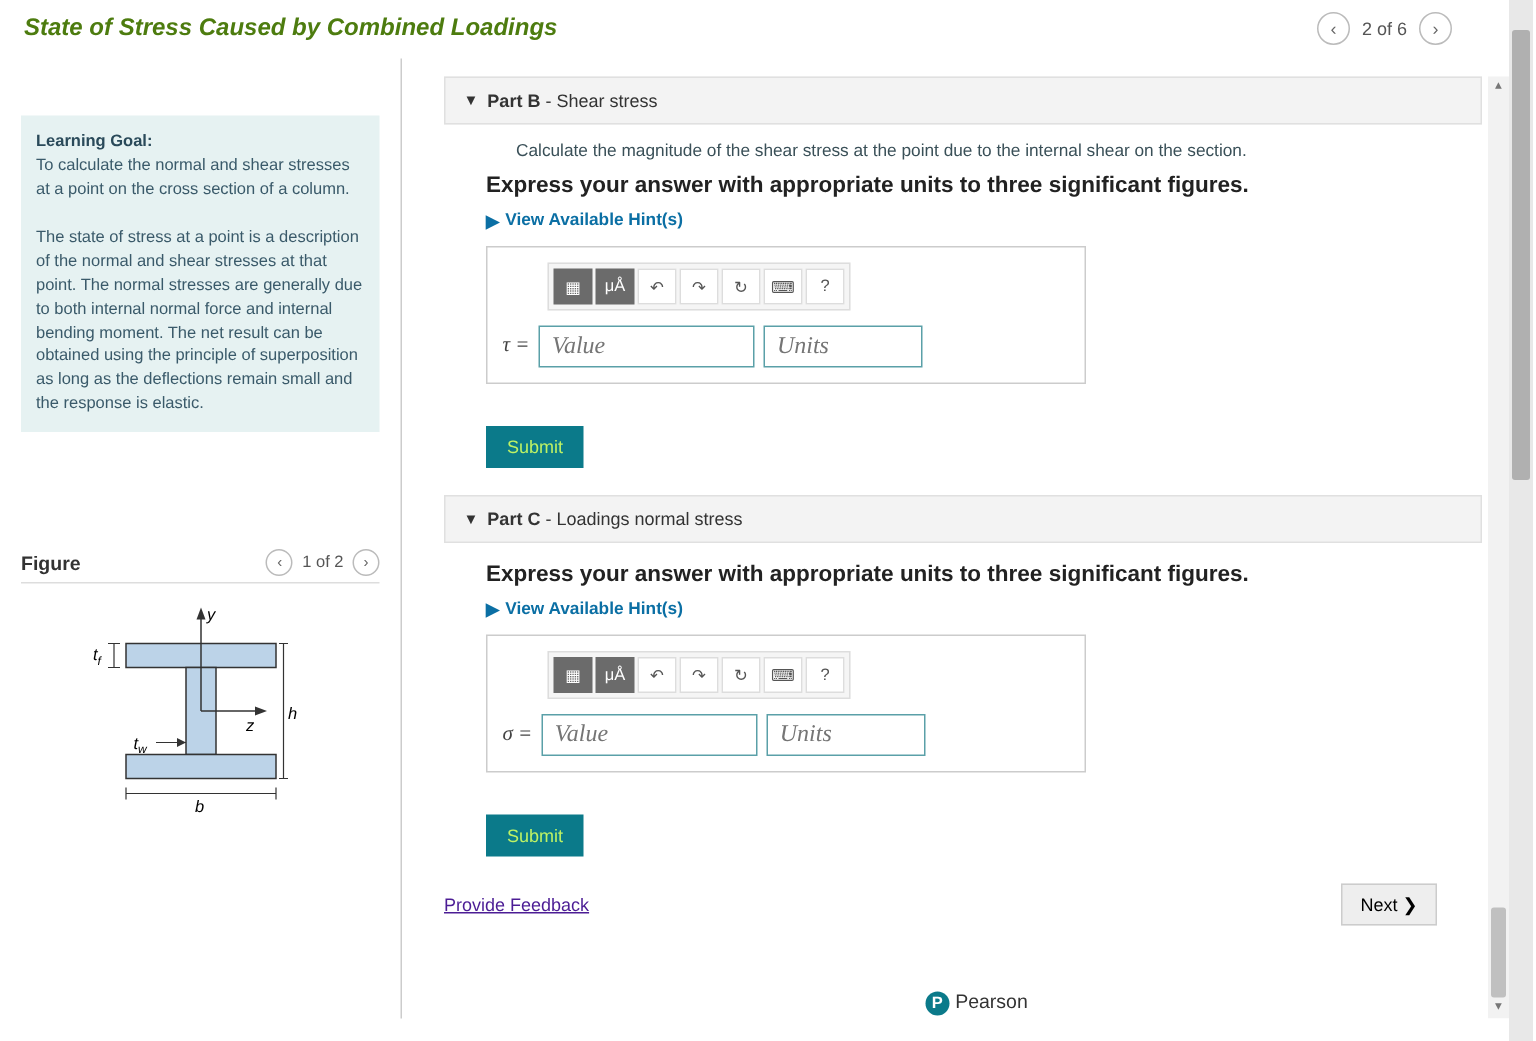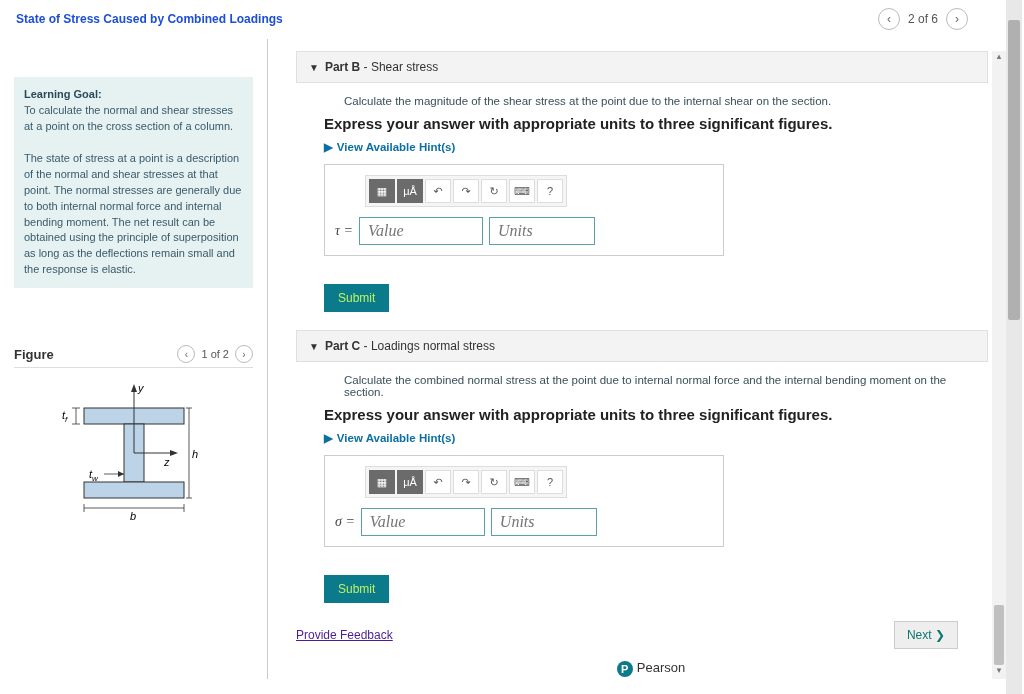--- a/index.html
+++ b/index.html
@@ -1,51 +1,51 @@
 <!DOCTYPE html>
 <html><head>
 <meta charset="utf-8">
 <style>
   * { box-sizing: border-box; margin: 0; padding: 0; }
   body { font-family: Arial, Helvetica, sans-serif; font-size: 12px; color: #333; background: #fff; width: 1024px; height: 694px; overflow: hidden; position: relative; }
   .topbar { display: flex; align-items: center; justify-content: space-between; padding: 8px 16px; border-bottom: 1px solid #fff; }
-  .page-title { font-size: 12px; font-weight: bold; color: #1d4ed8; }
+  .page-title { font-size: 16px; font-weight: bold; color: #4d7c0f; font-style: italic; }
   .pager { display: flex; align-items: center; gap: 8px; font-size: 12px; color: #555; margin-right: 40px; }
   .circle-btn { width: 22px; height: 22px; border: 1px solid #bbb; border-radius: 50%; background: #fff; display: flex; align-items: center; justify-content: center; cursor: pointer; color: #666; font-size: 12px; }
   .main { display: flex; height: 640px; }
   .left-col { width: 268px; border-right: 1px solid #ccc; padding: 10px 14px; }
   .learning-box { background: #e6f2f2; padding: 10px; font-size: 11px; color: #3a5a6a; line-height: 1.45; margin-top: 28px; }
   .learning-box strong { color: #2a4a5a; }
-  .figure-header { display: flex; align-items: center; justify-content: space-between; margin-top: 57px; padding-bottom: 4px; border-bottom: 1px solid #ddd; }
+  .figure-header { display: flex; align-items: center; justify-content: space-between; margin-top: 78px; padding-bottom: 4px; border-bottom: 1px solid #ddd; }
   .figure-header h3 { font-size: 13px; font-weight: bold; color: #333; }
   .fig-pager { display: flex; align-items: center; gap: 6px; font-size: 11px; color: #555; }
   .fig-pager .circle-btn { width: 18px; height: 18px; font-size: 10px; }
   .diagram { margin-top: 10px; display: flex; justify-content: center; }
   .right-col { flex: 1; position: relative; overflow: hidden; padding: 12px 18px 0 28px; }
   .part-block { margin-bottom: 18px; }
   .part-header { background: #f3f3f3; border: 1px solid #e0e0e0; padding: 8px 12px; font-size: 12px; display: flex; align-items: center; gap: 6px; }
   .part-header .caret { font-size: 10px; }
   .part-header b { font-weight: bold; }
   .part-body { padding: 12px 0 0 28px; font-size: 11.5px; color: #444; }
   .part-body .prompt { margin-bottom: 8px; color: #3a5058; margin-left: 20px; }
   .part-body .express { font-weight: bold; font-size: 15px; color: #222; margin-bottom: 8px; }
   .hints-link { color: #0b6fa4; font-size: 11.5px; font-weight: bold; cursor: pointer; display: inline-flex; align-items: center; gap: 4px; margin-bottom: 10px; }
   .answer-box { border: 1px solid #ccc; padding: 10px; width: 400px; }
   .toolbar { background: #f5f5f5; border: 1px solid #ddd; display: inline-flex; align-items: center; gap: 2px; padding: 3px; margin-bottom: 10px; margin-left: 30px; }
   .tool-btn { width: 26px; height: 24px; background: #6b6b6b; color: #fff; border: none; display: flex; align-items: center; justify-content: center; font-size: 11px; cursor: pointer; }
   .tool-btn.light { background: #fff; color: #555; border: 1px solid #ddd; }
   .input-row { display: flex; align-items: center; gap: 6px; }
   .input-row .symbol { font-style: italic; font-family: Georgia, serif; font-size: 14px; }
   .val-input, .unit-input { border: 1px solid #5aa0a8; height: 28px; padding: 0 8px; font-style: italic; font-family: Georgia, serif; font-size: 16px; color: #999; background: #fff; }
-  .val-input { width: 124px; }
+  .val-input { width: 144px; }
   .unit-input { width: 106px; }
   .submit-btn { background: #0b7a8a; color: #bef264; border: none; padding: 7px 14px; font-size: 12px; margin-top: 28px; cursor: pointer; }
   .footer-links { display: flex; justify-content: space-between; align-items: center; margin-top: 14px; padding-right: 30px; }
   .feedback-link { color: #4c1d95; font-size: 12px; text-decoration: underline; cursor: pointer; }
-  .next-btn { background: #eee; border: 1px solid #ccc; padding: 6px 12px; font-size: 12px; color: #0f766e; cursor: pointer; }
+  .next-btn { background: #eee; border: 1px solid #ccc; padding: 6px 12px; font-size: 12px; color: #000000; cursor: pointer; }
   .brand { position: absolute; bottom: 2px; left: 0; right: 0; text-align: center; font-size: 13px; color: #333; }
   .brand .p-logo { display: inline-flex; width: 16px; height: 16px; background: #0b7a8a; border-radius: 50%; color: #fff; align-items: center; justify-content: center; font-size: 11px; font-weight: bold; margin-right: 4px; vertical-align: middle; }
   .scrollbar-outer { position: absolute; right: 2px; top: 0; bottom: 0; width: 16px; background: #e8e8e8; }
   .scroll-thumb-outer { position: absolute; width: 12px; left: 2px; top: 20px; height: 300px; background: #b0b0b0; border-radius: 2px; }
   .scrollbar-inner { position: absolute; right: 0; top: 0; bottom: 0; width: 14px; background: #f2f2f2; }
   .scroll-thumb-inner { position: absolute; width: 10px; left: 2px; bottom: 14px; height: 60px; background: #c0c0c0; border-radius: 2px; }
   .scroll-arrow { position: absolute; width: 14px; height: 14px; left: 0; font-size: 9px; text-align: center; color: #777; }
   .right-content-wrap { position: relative; height: 100%; padding-right: 18px; }
 </style>
 </head>
@@ -154,21 +154,20 @@
           <button class="submit-btn">Submit</button>
         </div>
       </div>
 
       <div class="part-block">
         <div class="part-header">
           <span class="caret">▼</span>
           <span><b>Part C</b> - <span>Loadings normal stress</span></span>
         </div>
         <div class="part-body">
-          <div class="prompt">Calculate the combined normal stress at the point due to internal normal force and the internal bending moment on the section.</div>
           <div class="express">Express your answer with appropriate units to three significant figures.</div>
           <div class="hints-link">
               <span>▶</span> 
               <span>View Available Hint(s)</span>
             </div>
           <div class="answer-box">
             <div class="toolbar">
               <button class="tool-btn">▦</button>
               <button class="tool-btn">μÅ</button>
               <button class="tool-btn light">↶</button>

